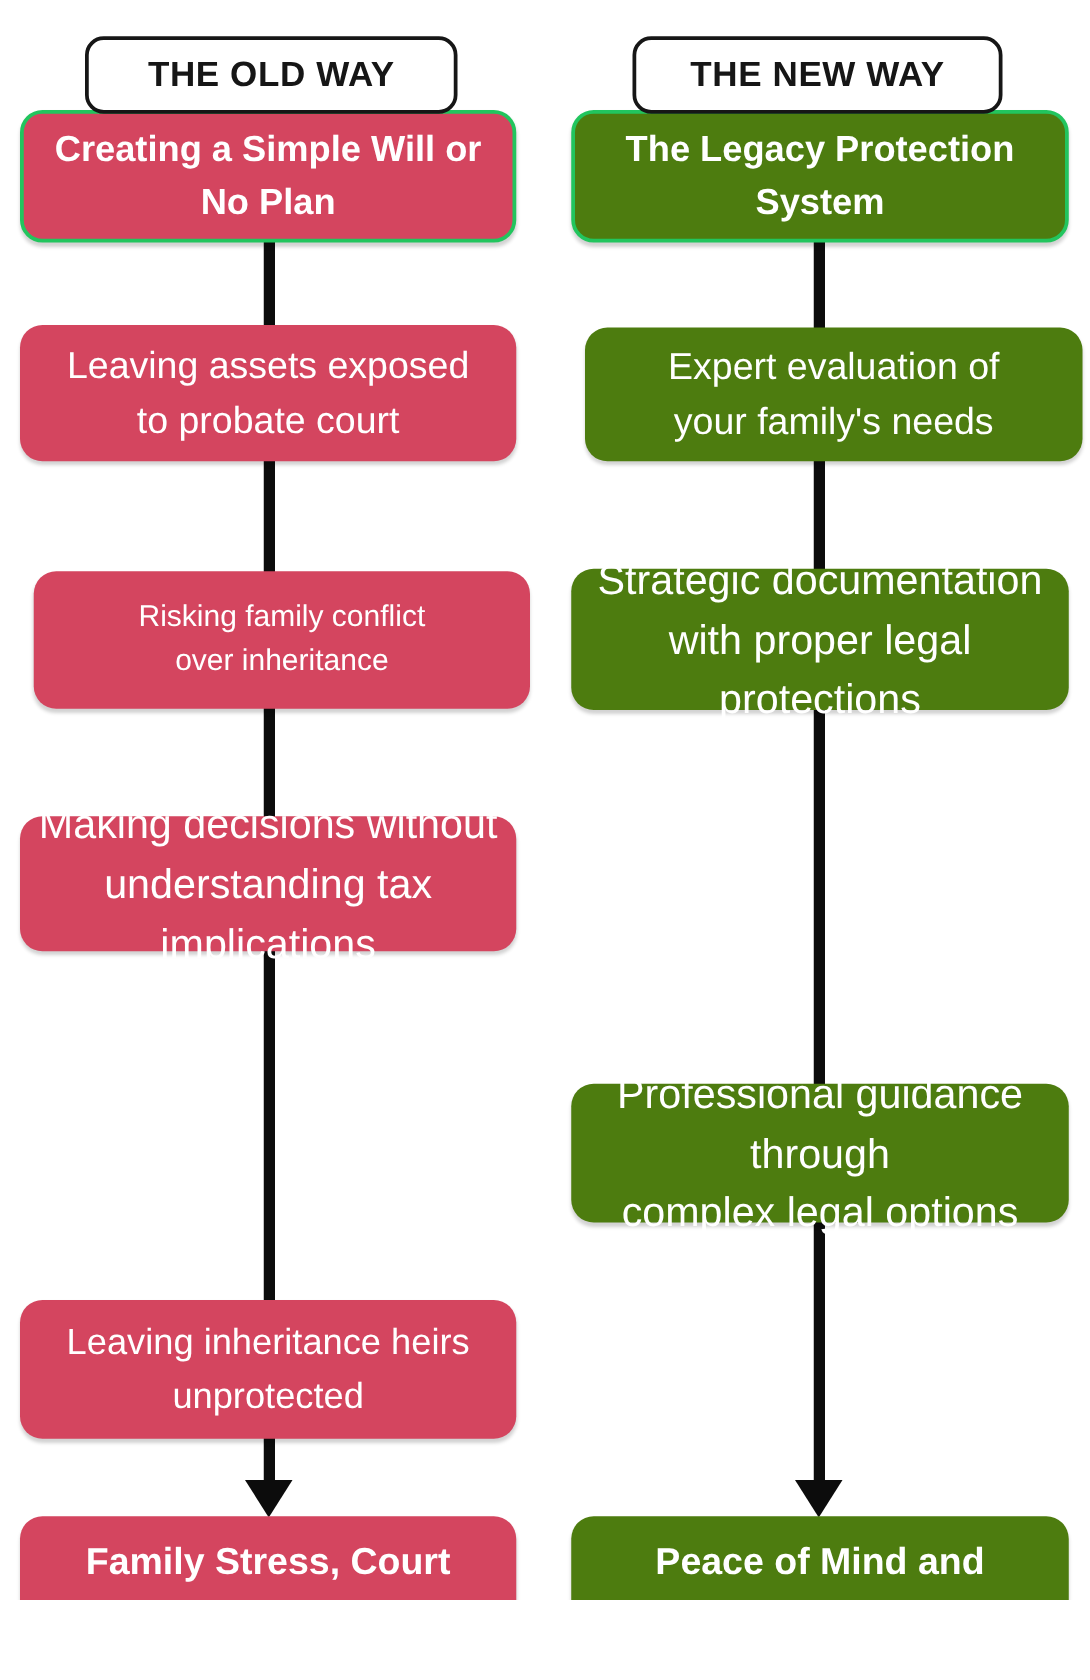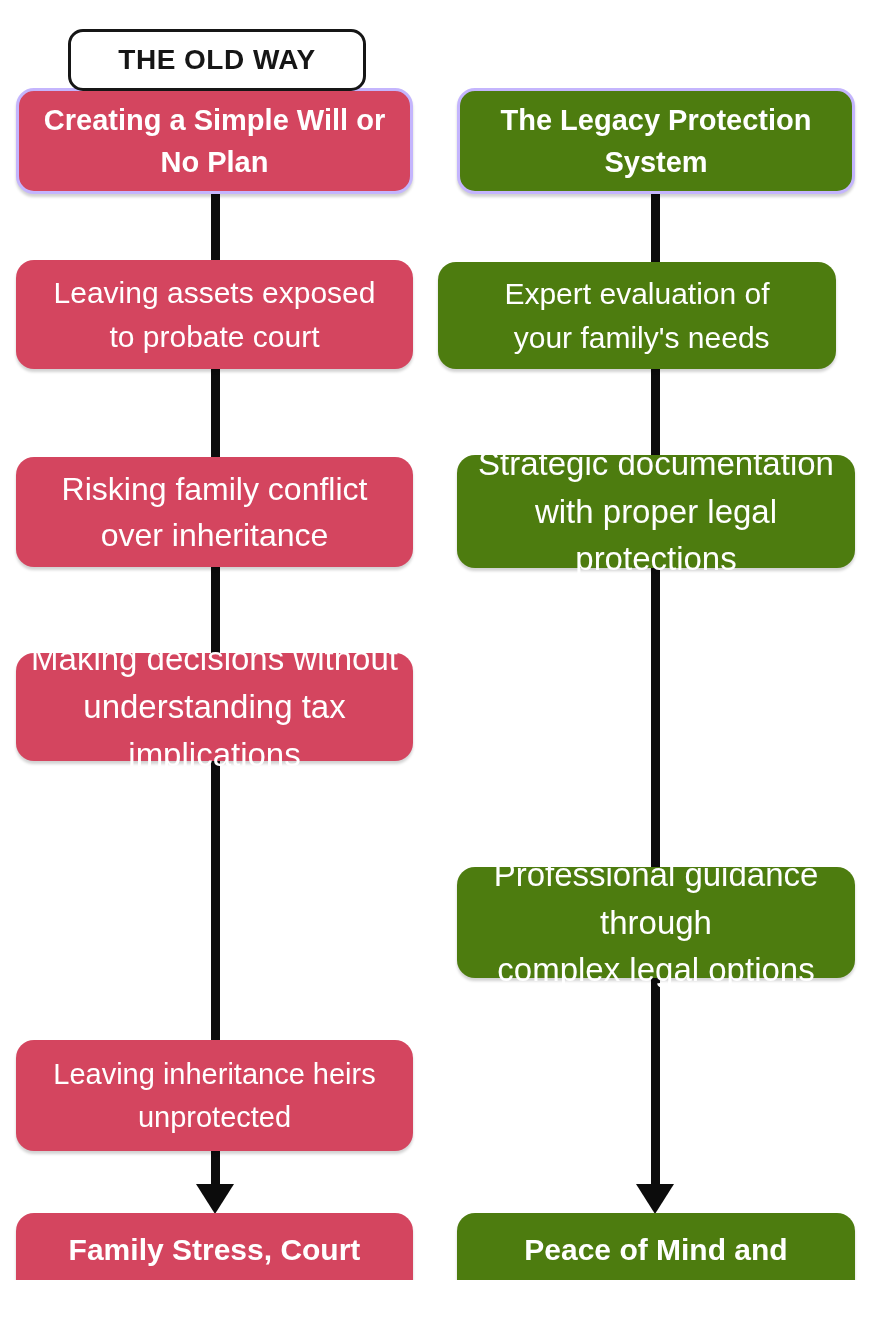--- a/index.html
+++ b/index.html
@@ -46,43 +46,43 @@
     border: 3px solid #161616;
     border-radius: 15px;
     font-weight: bold;
     font-size: 28px;
     letter-spacing: 0.5px;
     z-index: 2;
     box-shadow: none;
   }
   .red  { background: #d4455f; }
   .blue { background: #4d7c0f; }
-  .bordered { border: 3px solid #c4b5fd; }
+  .bordered { border: 3px solid #22c55e; }
   .bold { font-weight: bold; }
   .fs25 { font-size: 33px; }
   .fs29 { font-size: 29px; }
   .fs30 { font-size: 30px; }
-  .fs32 { font-size: 32px; }
+  .fs32 { font-size: 24px; margin-left: 11px; }
 
   
   .l-head { left: 68px;  top: 29px;   width: 298px; height: 62px; }
   .l-b0   { left: 16px;  top: 88px;   width: 397px; height: 106px; }
   .l-b1   { left: 16px;  top: 260px;  width: 397px; height: 109px; }
   .l-b2   { left: 16px;  top: 457px;  width: 397px; height: 110px; }
   .l-b3   { left: 16px;  top: 653px;  width: 397px; height: 108px; text-align: center; }
   .l-b4   { left: 16px;  top: 867px;  width: 397px; height: 111px; }
   .l-b5   { left: 16px;  top: 1040px; width: 397px; height: 111px; }
   .l-b6   { left: 16px;  top: 1213px; width: 397px; height: 117px; }
   .l-line { left: 211px; top: 150px;  height: 1040px; }
   .l-arrow{ left: 196px; top: 1184px; }
 
   
   .r-head { left: 506px; top: 29px;   width: 296px; height: 62px; }
   .r-b0   { left: 457px; top: 88px;   width: 398px; height: 106px; }
-  .r-b1   { left: 438px; top: 262px;  width: 398px; height: 107px; text-align: right; }
+  .r-b1   { left: 468px; top: 262px;  width: 398px; height: 107px; }
   .r-b2   { left: 457px; top: 455px;  width: 398px; height: 113px; }
   .r-b3   { left: 457px; top: 867px;  width: 398px; height: 111px; }
   .r-b4   { left: 457px; top: 1213px; width: 398px; height: 117px; }
   .r-line { left: 651px; top: 150px;  height: 1040px; }
   .r-arrow{ left: 636px; top: 1184px; }
 </style>
 </head>
 <body>
 
 <div class="canvas">
@@ -100,20 +100,21 @@
   <div class="node red fs25 l-b3">Making decisions without
 understanding tax implications</div>
   <div class="node red fs29 l-b5">Leaving inheritance heirs
 unprotected</div>
   <div class="node red bold fs30 l-b6">Family Stress, Court
 Battles, and Lost Simple</div>
 
   <div class="vline r-line"></div>
   <div class="arrowhead r-arrow"></div>
 
+  <div class="node header-box r-head">THE NEW WAY</div>
   <div class="node blue bordered bold fs29 r-b0">The Legacy Protection
 System</div>
   <div class="node blue fs30 r-b1">Expert evaluation of
 your family's needs</div>
   <div class="node blue fs25 r-b2">Strategic documentation
 with proper legal protections</div>
   <div class="node blue fs25 r-b3">Professional guidance through
 complex legal options</div>
   <div class="node blue bold fs30 r-b4">Peace of Mind and
 Family Legacy Protected</div>

